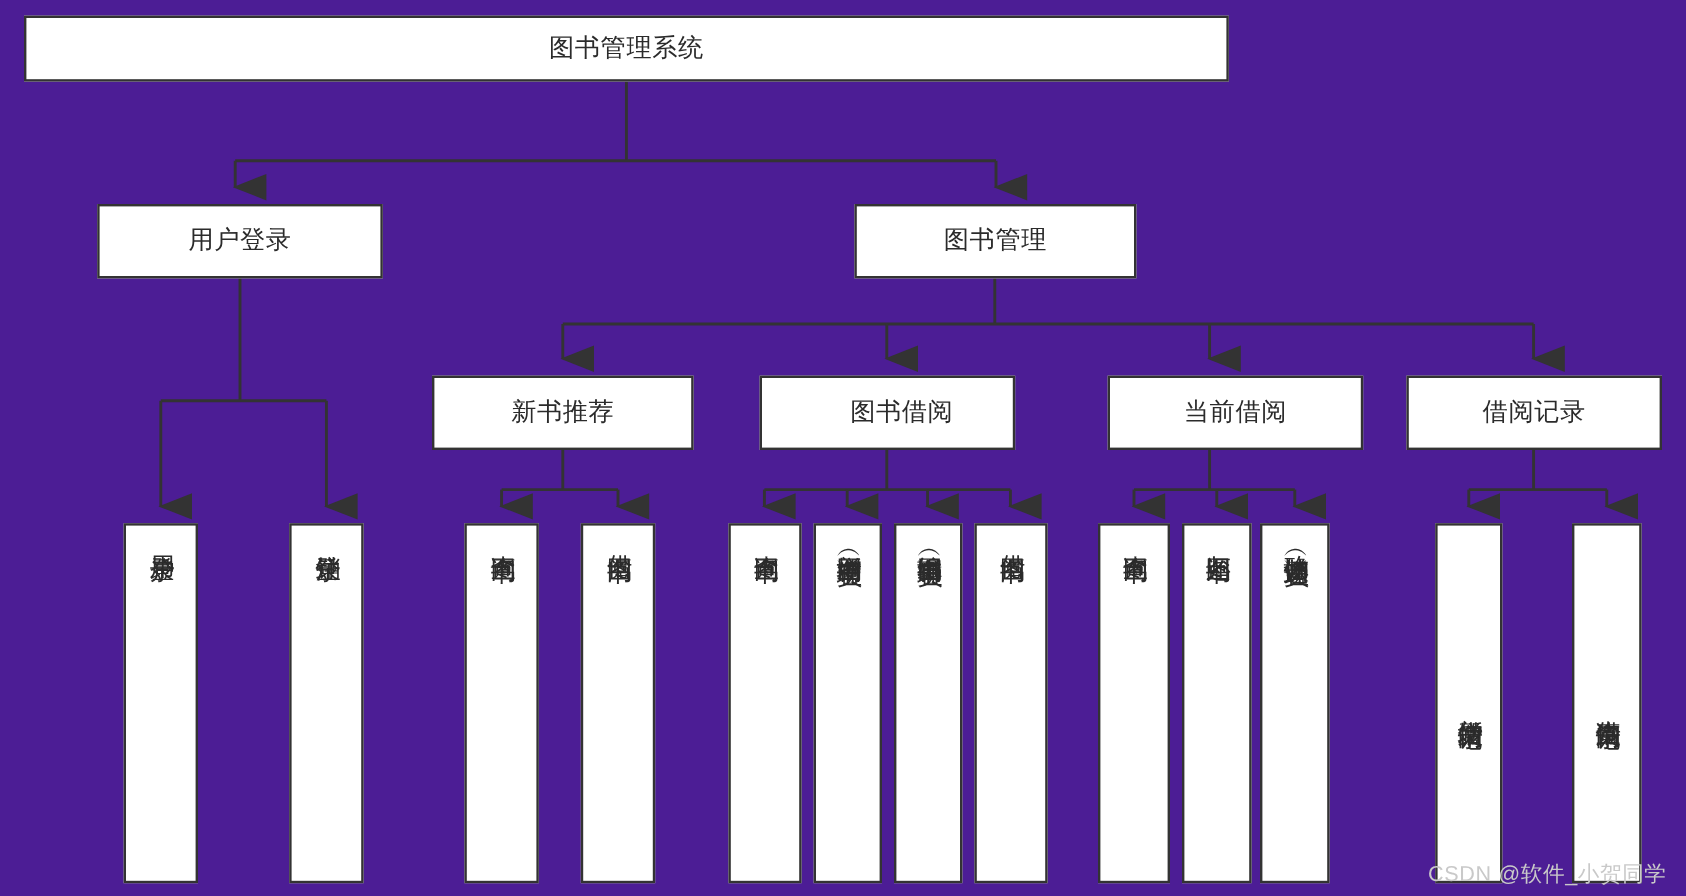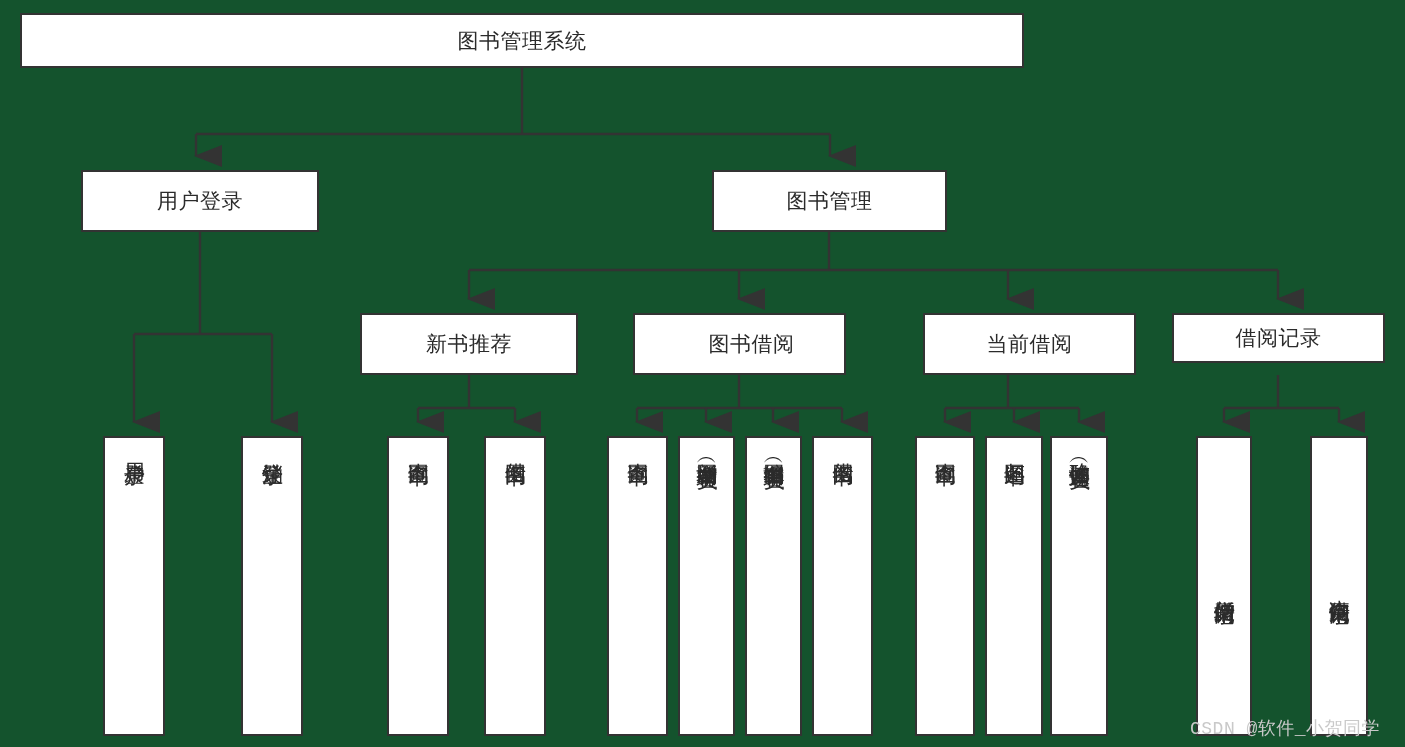--- a/index.html
+++ b/index.html
@@ -7,21 +7,21 @@
     padding: 0;
     background: #ffffff;
   }
   body {
     font-family: "Liberation Sans", "DejaVu Sans", sans-serif;
   }
   #canvas {
     position: relative;
     width: 1405px;
     height: 747px;
-    background: #14532d;
+    background: #4c1d95;
     overflow: hidden;
   }
   #diagram-svg {
     position: absolute;
     left: 0;
     top: 0;
     width: 1405px;
     height: 747px;
   }
   .node-box {
@@ -139,21 +139,21 @@
 
   <div class="node-box" id="node-l1-1" style="left: 712px; top: 170px; width: 235px; height: 62px;">
     <span class="node-label-h">图书管理</span>
   </div>
   <div class="node-box" id="node-l2-1" style="left: 633px; top: 313px; width: 213px; height: 62px; padding-left: 24px;">
     <span class="node-label-h">图书借阅</span>
   </div>
   <div class="node-box" id="node-l2-2" style="left: 902px; top: 313px; width: 213px; height: 62px; margin-left: 21px;">
     <span class="node-label-h">当前借阅</span>
   </div>
-  <div class="node-box" id="node-l2-3" style="left: 1172px; top: 313px; width: 213px; height: 50px;">
+  <div class="node-box" id="node-l2-3" style="left: 1172px; top: 313px; width: 213px; height: 62px;">
     <span class="node-label-h">借阅记录</span>
   </div>
 
   <div class="node-box leaf-box" id="node-leaf-0" style="left: 103px; top: 436px; width: 62px; height: 300px;">
     <span class="node-label-v">用户登录</span>
   </div>
   <div class="node-box leaf-box" id="node-leaf-1" style="left: 241px; top: 436px; width: 62px; height: 300px;">
     <span class="node-label-v">注销登录</span>
   </div>
   <div class="node-box leaf-box" id="node-leaf-2" style="left: 387px; top: 436px; width: 62px; height: 300px;">
@@ -183,14 +183,14 @@
   <div class="node-box leaf-box" id="node-leaf-10" style="left: 1050px; top: 436px; width: 58px; height: 300px;">
     <span class="node-label-v">确认归还（管理员）</span>
   </div>
   <div class="node-box leaf-box center-v" id="node-leaf-11" style="left: 1196px; top: 436px; width: 56px; height: 300px;">
     <span class="node-label-v">新增借阅记录</span>
   </div>
   <div class="node-box leaf-box center-v" id="node-leaf-12" style="left: 1310px; top: 436px; width: 58px; height: 300px;">
     <span class="node-label-v">查询借阅记录</span>
   </div>
 
-  <div class="watermark" id="watermark" style="left: 1190px; top: 716px; color: rgb(201, 201, 201); font-family: Liberation Mono, monospace;">CSDN @软件_小贺同学</div>
+  <div class="watermark" id="watermark" style="left: 1190px; top: 716px; color: rgb(201, 201, 201);">CSDN @软件_小贺同学</div>
 </div>
 
 </body></html>

